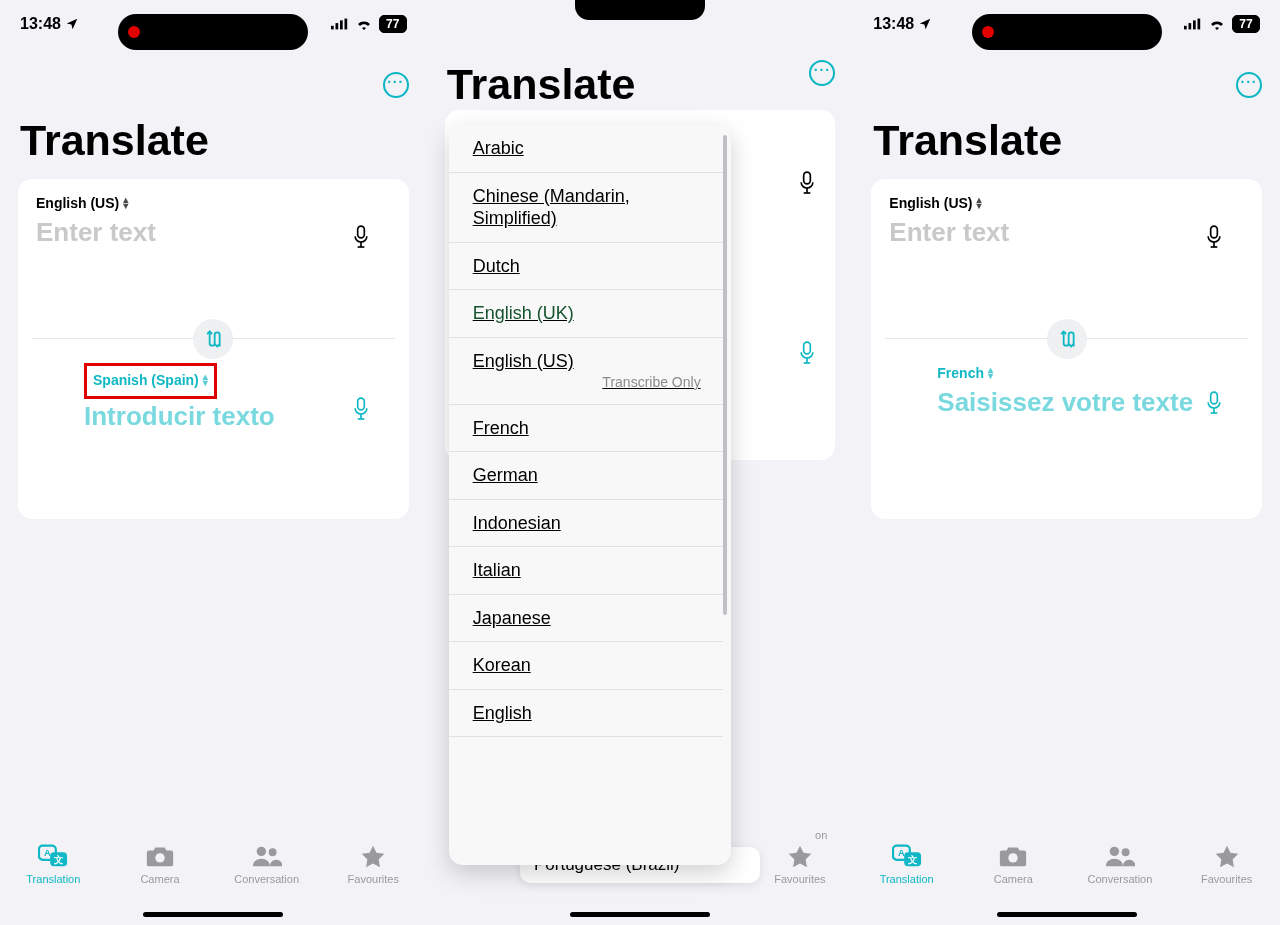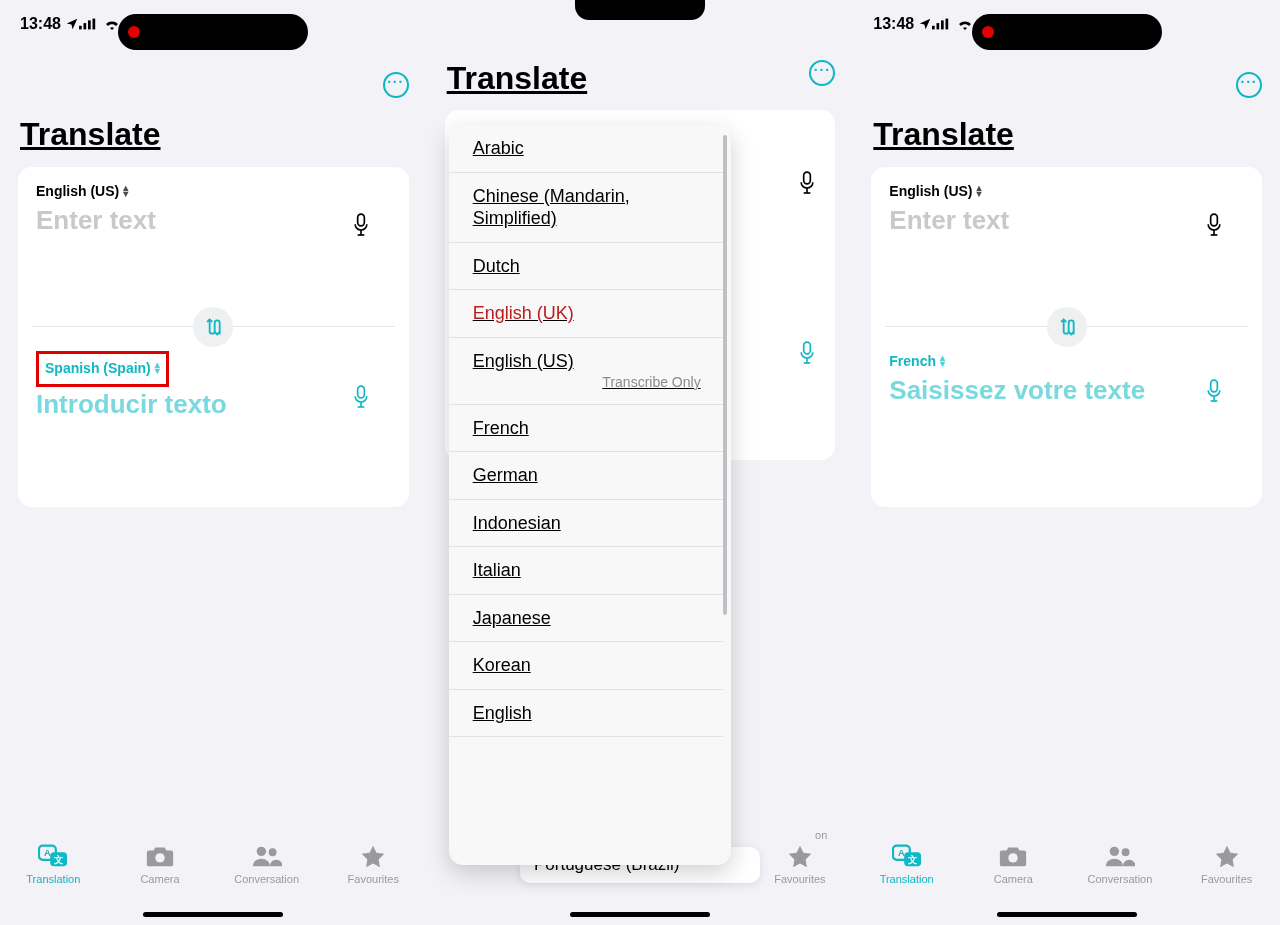--- a/index.html
+++ b/index.html
@@ -16,20 +16,21 @@
     background: #f2f2f7;
     position: relative;
     overflow: hidden;
     flex-shrink: 0;
   }
   
   .status-bar {
     height: 48px;
     display: flex;
     align-items: center;
+    justify-content: space-between;
     padding: 0 20px;
     font-size: 16px;
     font-weight: 600;
     color: #000;
   }
   .status-left { display: flex; align-items: center; gap: 4px; }
   .status-right { display: flex; align-items: center; gap: 6px; }
   .dynamic-island {
     position: absolute;
     top: 14px;
@@ -61,25 +62,24 @@
     width: 26px; height: 26px;
     border: 2px solid #0ab7c2;
     border-radius: 50%;
     display: flex; align-items: center; justify-content: center;
     color: #0ab7c2;
     font-size: 14px; font-weight: bold;
     letter-spacing: 1px;
   }
   .more-btn span { transform: translateY(-3px); }
   .screen-header {
-    font-size: 32px;
+    font-size: 43px;
     font-weight: 700;
     color: #000;
     padding: 0 20px;
-    text-decoration: underline;
   }
   
   .card {
     margin: 14px 18px 0 18px;
     background: #fff;
     border-radius: 14px;
     padding: 14px 18px 40px 18px;
     position: relative;
     min-height: 340px;
   }
@@ -117,21 +117,21 @@
     position: absolute;
     left: 50%; top: 50%;
     transform: translate(-50%, -50%);
     width: 40px; height: 40px;
     border-radius: 50%;
     background: #eef0f2;
     display: flex; align-items: center; justify-content: center;
     color: #0fb8c4;
   }
   .section-top { position: relative; padding-bottom: 90px; }
-  .section-bottom { position: relative; padding-top: 24px; }
+  .section-bottom { position: relative; padding-top: 24px; margin-left: 48px; }
   .red-box {
     border: 3px solid #e00000;
     padding: 4px 6px;
     display: inline-flex;
   }
   
   .tabbar {
     position: absolute;
     bottom: 0; left: 0; right: 0;
     height: 90px;
@@ -177,21 +177,21 @@
     padding-right: 8px;
   }
   .lang-row {
     padding: 12px 22px 12px 24px;
     font-size: 18px;
     color: #000;
     border-bottom: 1px solid #e2e2e5;
     background: #f8f8f8;
     line-height: 1.25;
   }
-  .lang-row.disabled { color: #b91c1c; }
+  .lang-row.disabled { color: #14532d; }
   .lang-row .sub { display: block; font-size: 14px; color: #8b8b90; margin-top: 2px; text-align: right; }
   .lang-scroll-thumb {
     position: absolute; right: 4px; top: 10px; width: 4px; height: 480px;
     background: #c0c0c4; border-radius: 2px;
   }
   .mid-card-bg {
     position: absolute;
     top: 110px; left: 18px; right: 18px;
     height: 350px;
     background: #fff; border-radius: 14px;

